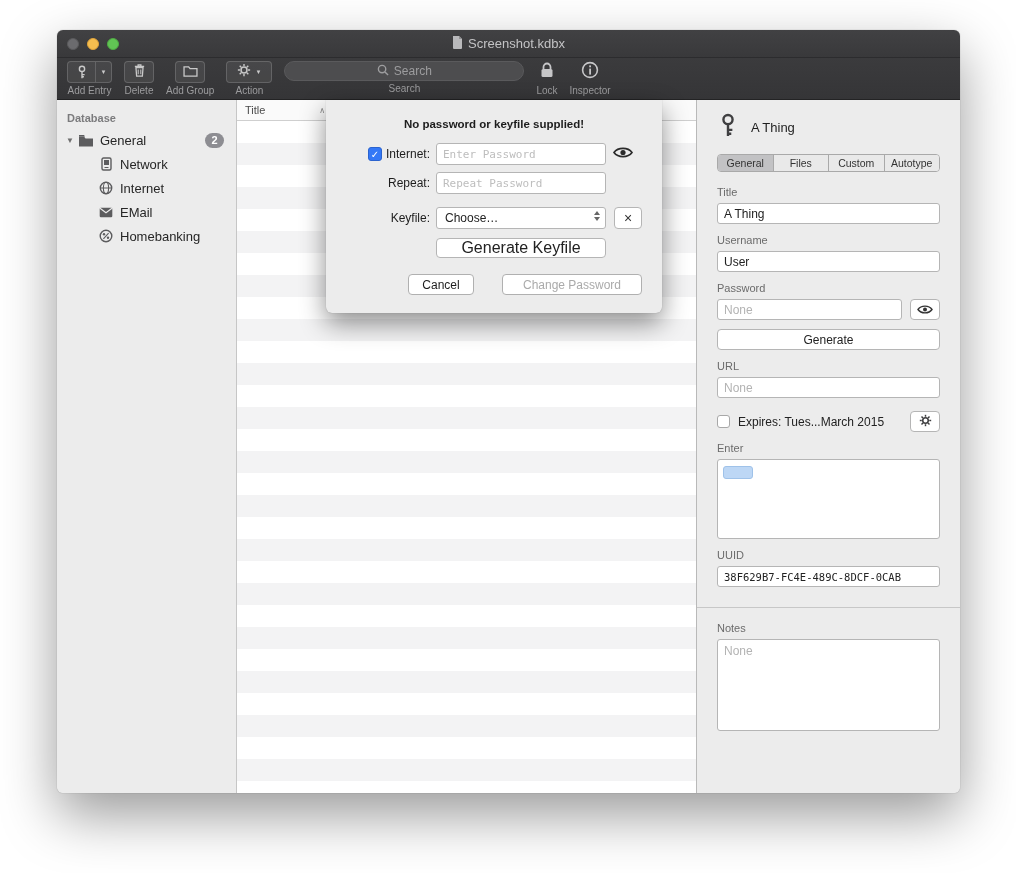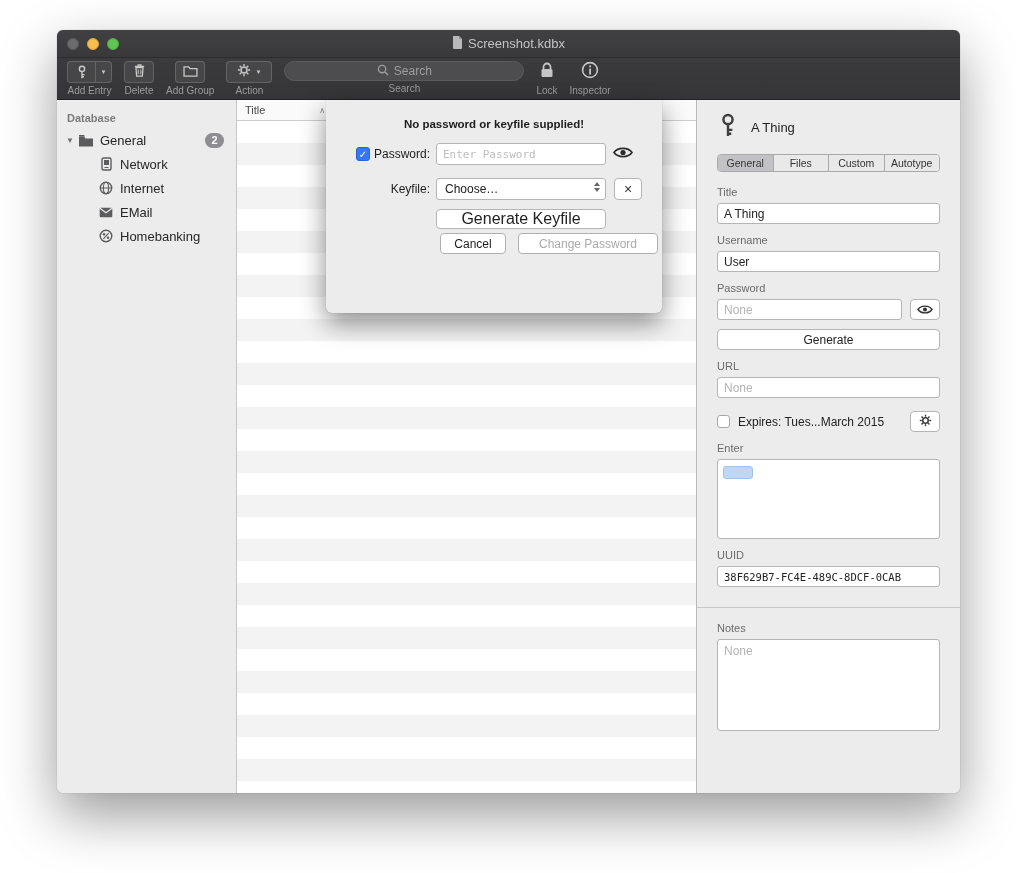--- a/index.html
+++ b/index.html
@@ -111,21 +111,21 @@
   .deye { width:34px; display:flex; align-items:center; justify-content:center; }
   .popup { width:170px; height:22px; margin-left:6px; background:#fff; border:1px solid #b5b5b5; border-radius:3px;
     display:flex; align-items:center; font-size:12px; color:#222; padding-left:8px; position:relative; }
   .stepper { position:absolute; right:5px; top:3px; display:flex; flex-direction:column; gap:2px; }
   .stepper .up { width:0; height:0; border-left:3.5px solid transparent; border-right:3.5px solid transparent; border-bottom:4.5px solid #666; }
   .stepper .dn { width:0; height:0; border-left:3.5px solid transparent; border-right:3.5px solid transparent; border-top:4.5px solid #666; }
   .xbtn { width:28px; height:22px; margin-left:8px; background:#fff; border:1px solid #b5b5b5; border-radius:4px;
     display:flex; align-items:center; justify-content:center; font-size:14px; color:#333; }
   .genkey { width:170px; height:20px; margin:2px 0 0 110px; background:#fff; border:1px solid #b5b5b5; border-radius:4px;
     font-size:16px; color:#222; display:flex; align-items:center; justify-content:center; }
-  .dbuttons { display:flex; justify-content:flex-end; gap:12px; padding-right:4px; margin-top:4px; }
+  .dbuttons { display:flex; justify-content:flex-end; gap:28px; padding-right:20px; margin-top:16px; }
   .dbtn { height:21px; background:#fff; border:1px solid #b0b0b0; border-radius:4px; font-size:12px;
     display:flex; align-items:center; justify-content:center; }
   .dbtn.cancel { width:66px; color:#1d1d1d; }
   .dbtn.disabled { width:140px; color:#aaaaaa;text-align:center; }
 </style>
 </head>
 <body>
 
 <div class="desktop">
   <div class="window">
@@ -394,33 +394,39 @@
     </div>
 
     <div class="sheet">
       <div class="sheetmsg">No password or keyfile supplied!</div>
 
       <div class="drow">
         <div class="dlabelbox">
           <span class="ccbox">
               <span>✓</span>
             </span>
-          <span>Password:</span>
+          <span>Internet:</span>
         </div>
         <input class="dfield" placeholder="Enter Password" style="">
         <div class="deye">
           <span>
             <svg width="20" height="13" viewBox="0 0 20 13">
                 <path d="M1 6.5 C5 1, 15 1, 19 6.5 C15 12, 5 12, 1 6.5 Z" fill="none" stroke="#2b2b2b" stroke-width="1.7"></path>
                 <circle cx="10" cy="6.5" r="2.6" fill="#2b2b2b"></circle>
               </svg>
           </span>
         </div>
       </div>
 
+      <div class="drow">
+        <div class="dlabelbox">
+          <span>Repeat:</span>
+        </div>
+        <input class="dfield" placeholder="Repeat Password" style="">
+      </div>
 
       <div class="drow" style="margin-top:6px;">
         <div class="dlabelbox">
           <span>Keyfile:</span>
         </div>
         <div class="popup">
           <span>Choose…</span>
           <span class="stepper">
               <span class="up"></span>
               <span class="dn"></span>

